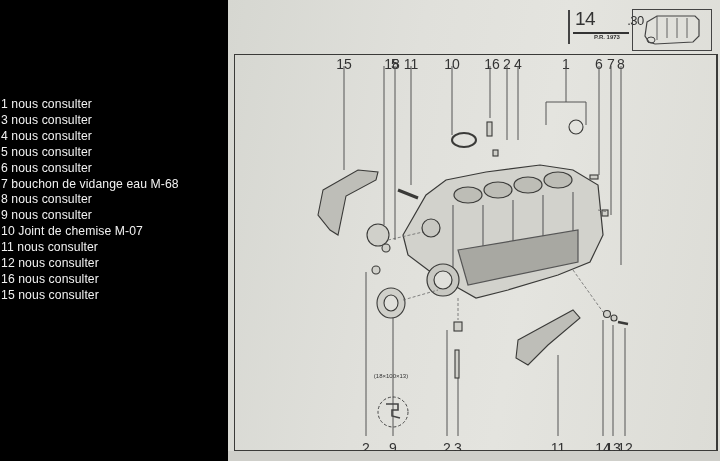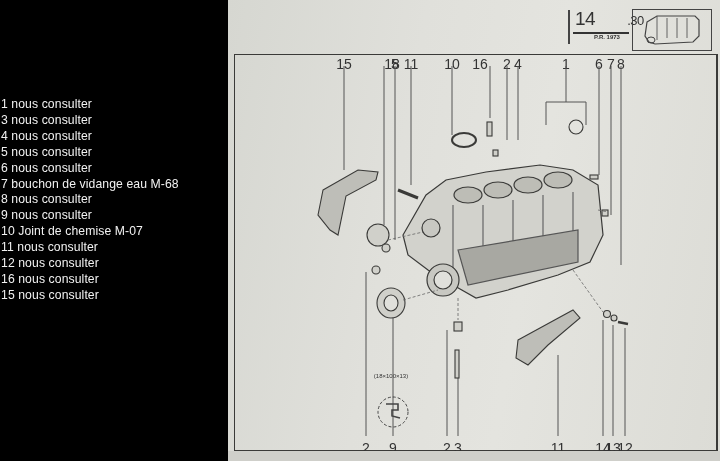--- a/index.html
+++ b/index.html
@@ -54,21 +54,21 @@
     </svg>
   </div>
 
   <div class="frame"></div>
 
   <div class="callout" style="left:116px;top:56px">15</div>
   <div class="callout" style="left:164px;top:56px">18</div>
   <div class="callout" style="left:167px;top:56px">5</div>
   <div class="callout" style="left:183px;top:56px">11</div>
   <div class="callout" style="left:224px;top:56px">10</div>
-  <div class="callout" style="left:252px;top:56px">16</div>
+  <div class="callout" style="left:264px;top:56px">16</div>
   <div class="callout" style="left:279px;top:56px">2</div>
   <div class="callout" style="left:290px;top:56px">4</div>
   <div class="callout" style="left:338px;top:56px">1</div>
   <div class="callout" style="left:371px;top:56px">6</div>
   <div class="callout" style="left:383px;top:56px">7</div>
   <div class="callout" style="left:393px;top:56px">8</div>
 
   <div class="callout" style="left:138px;top:440px">2</div>
   <div class="callout" style="left:165px;top:440px">9</div>
   <div class="callout" style="left:219px;top:440px">2</div>

